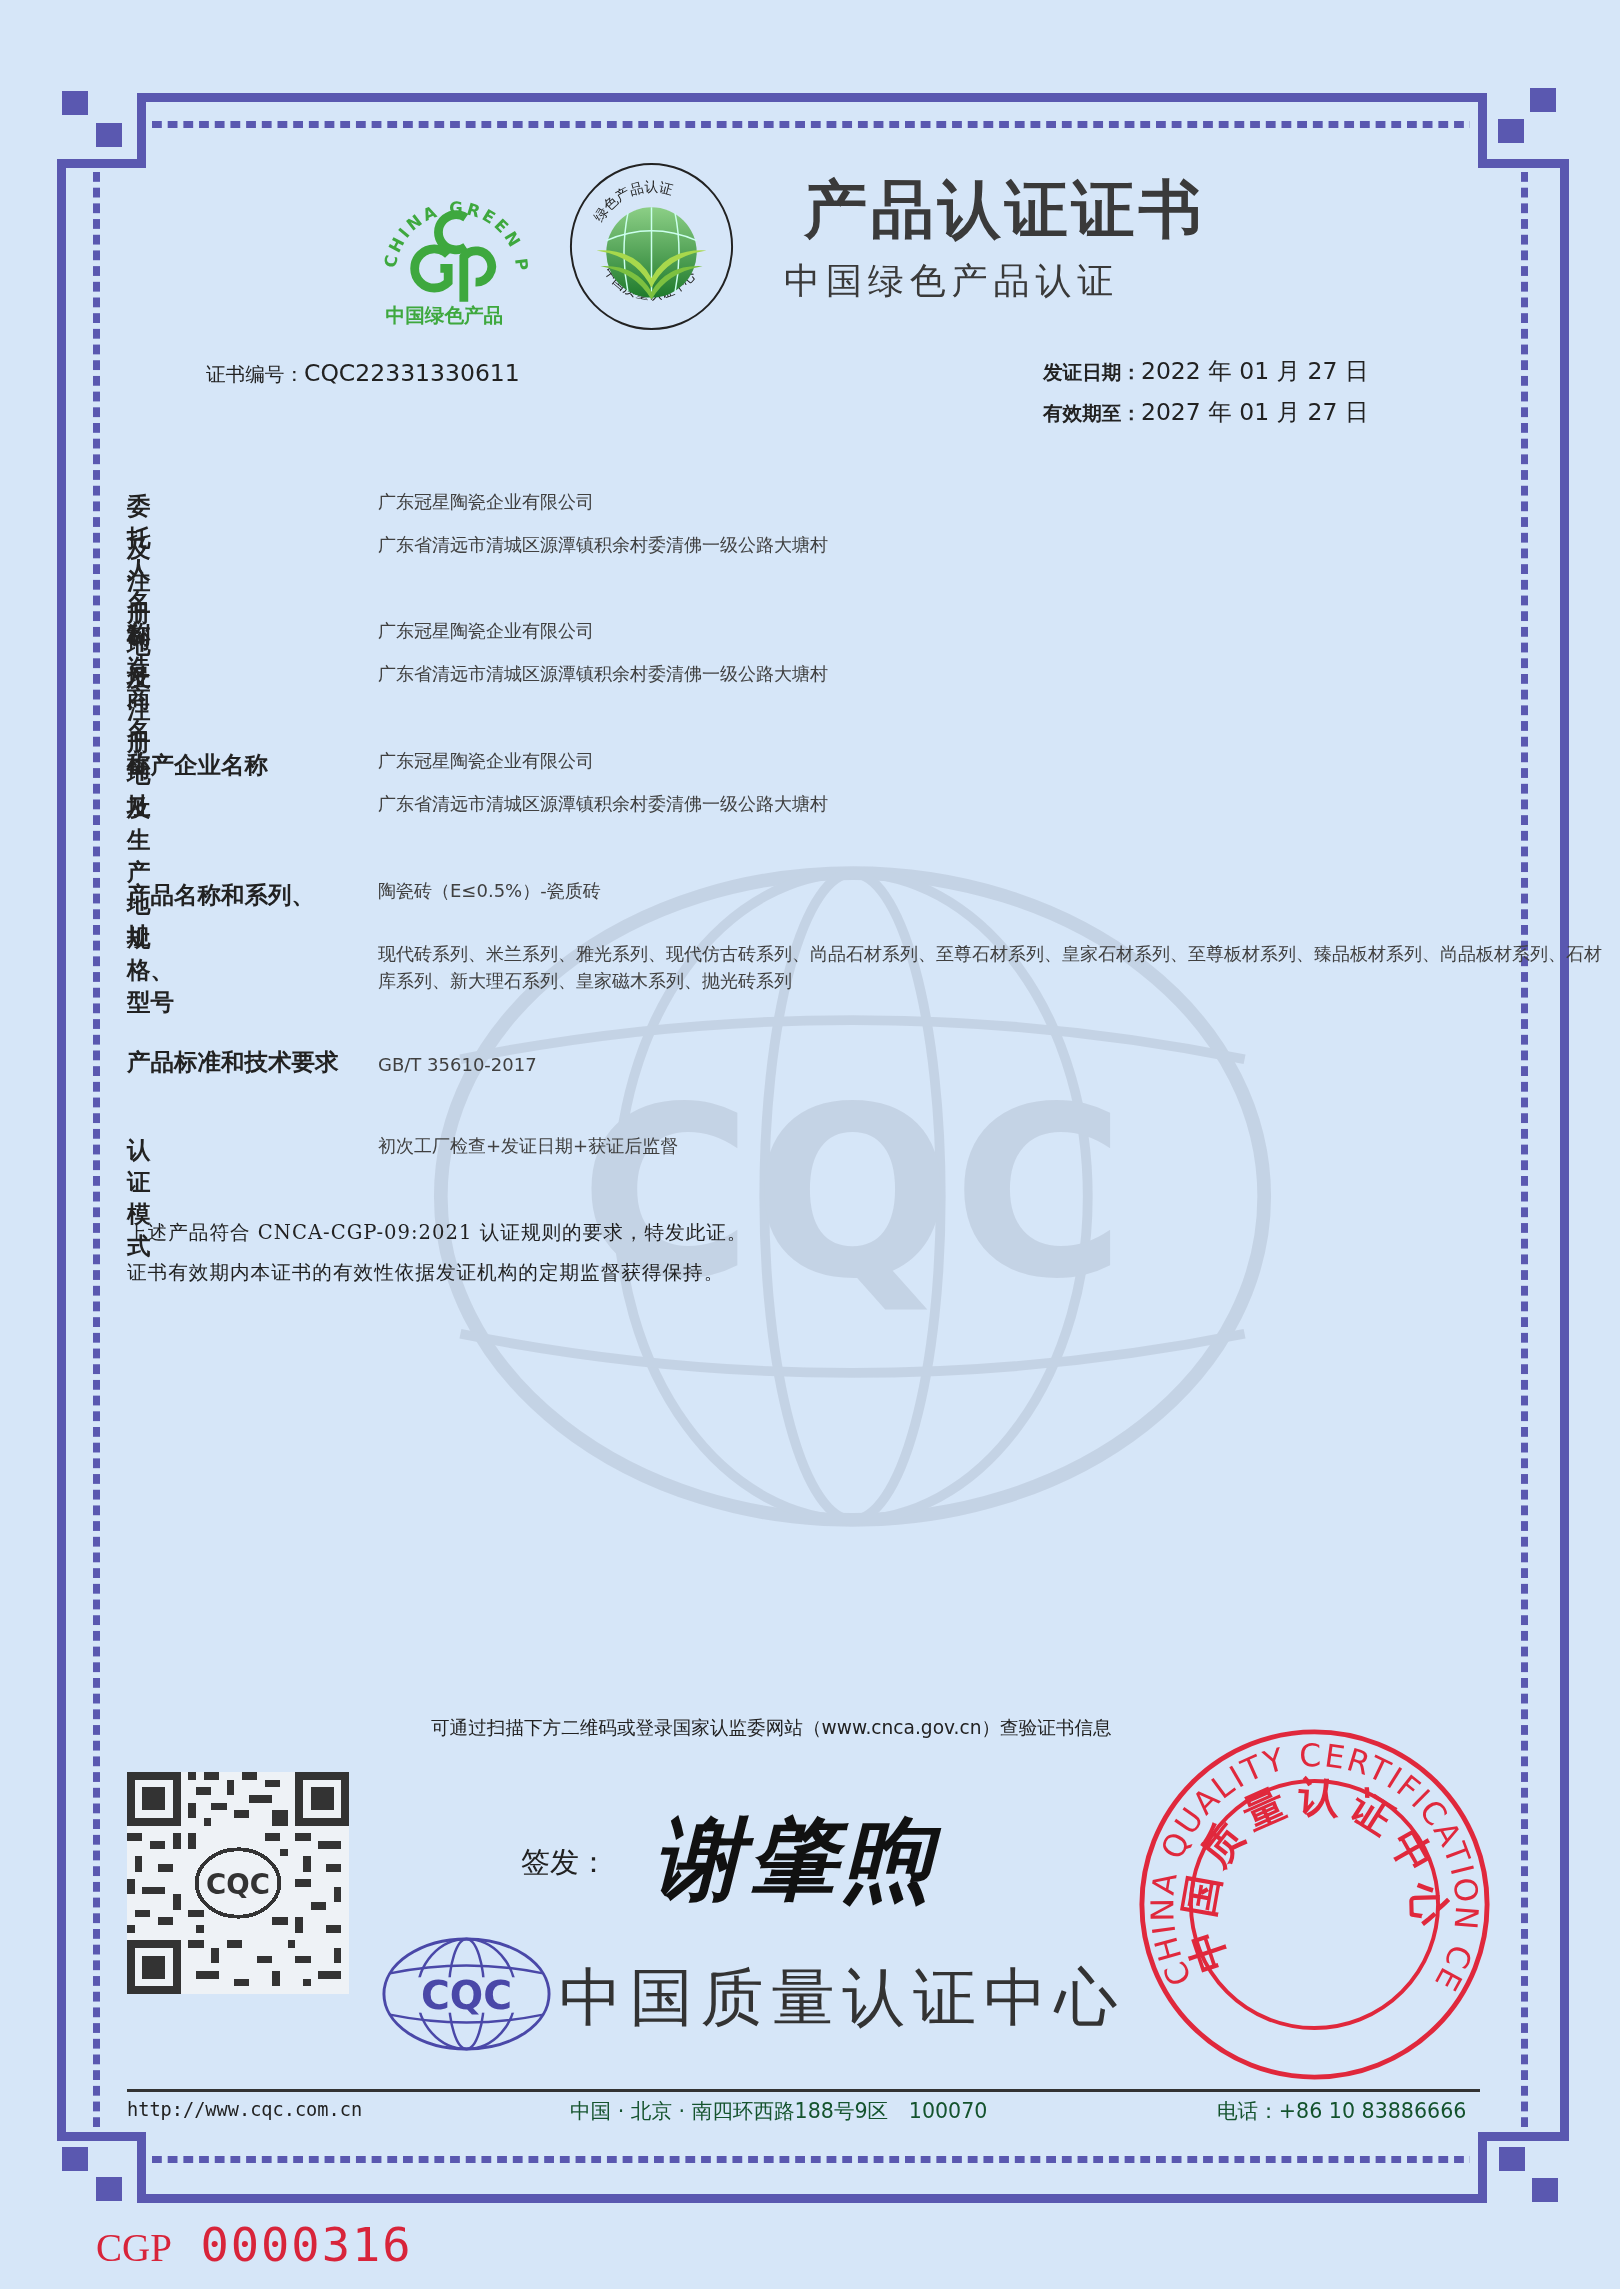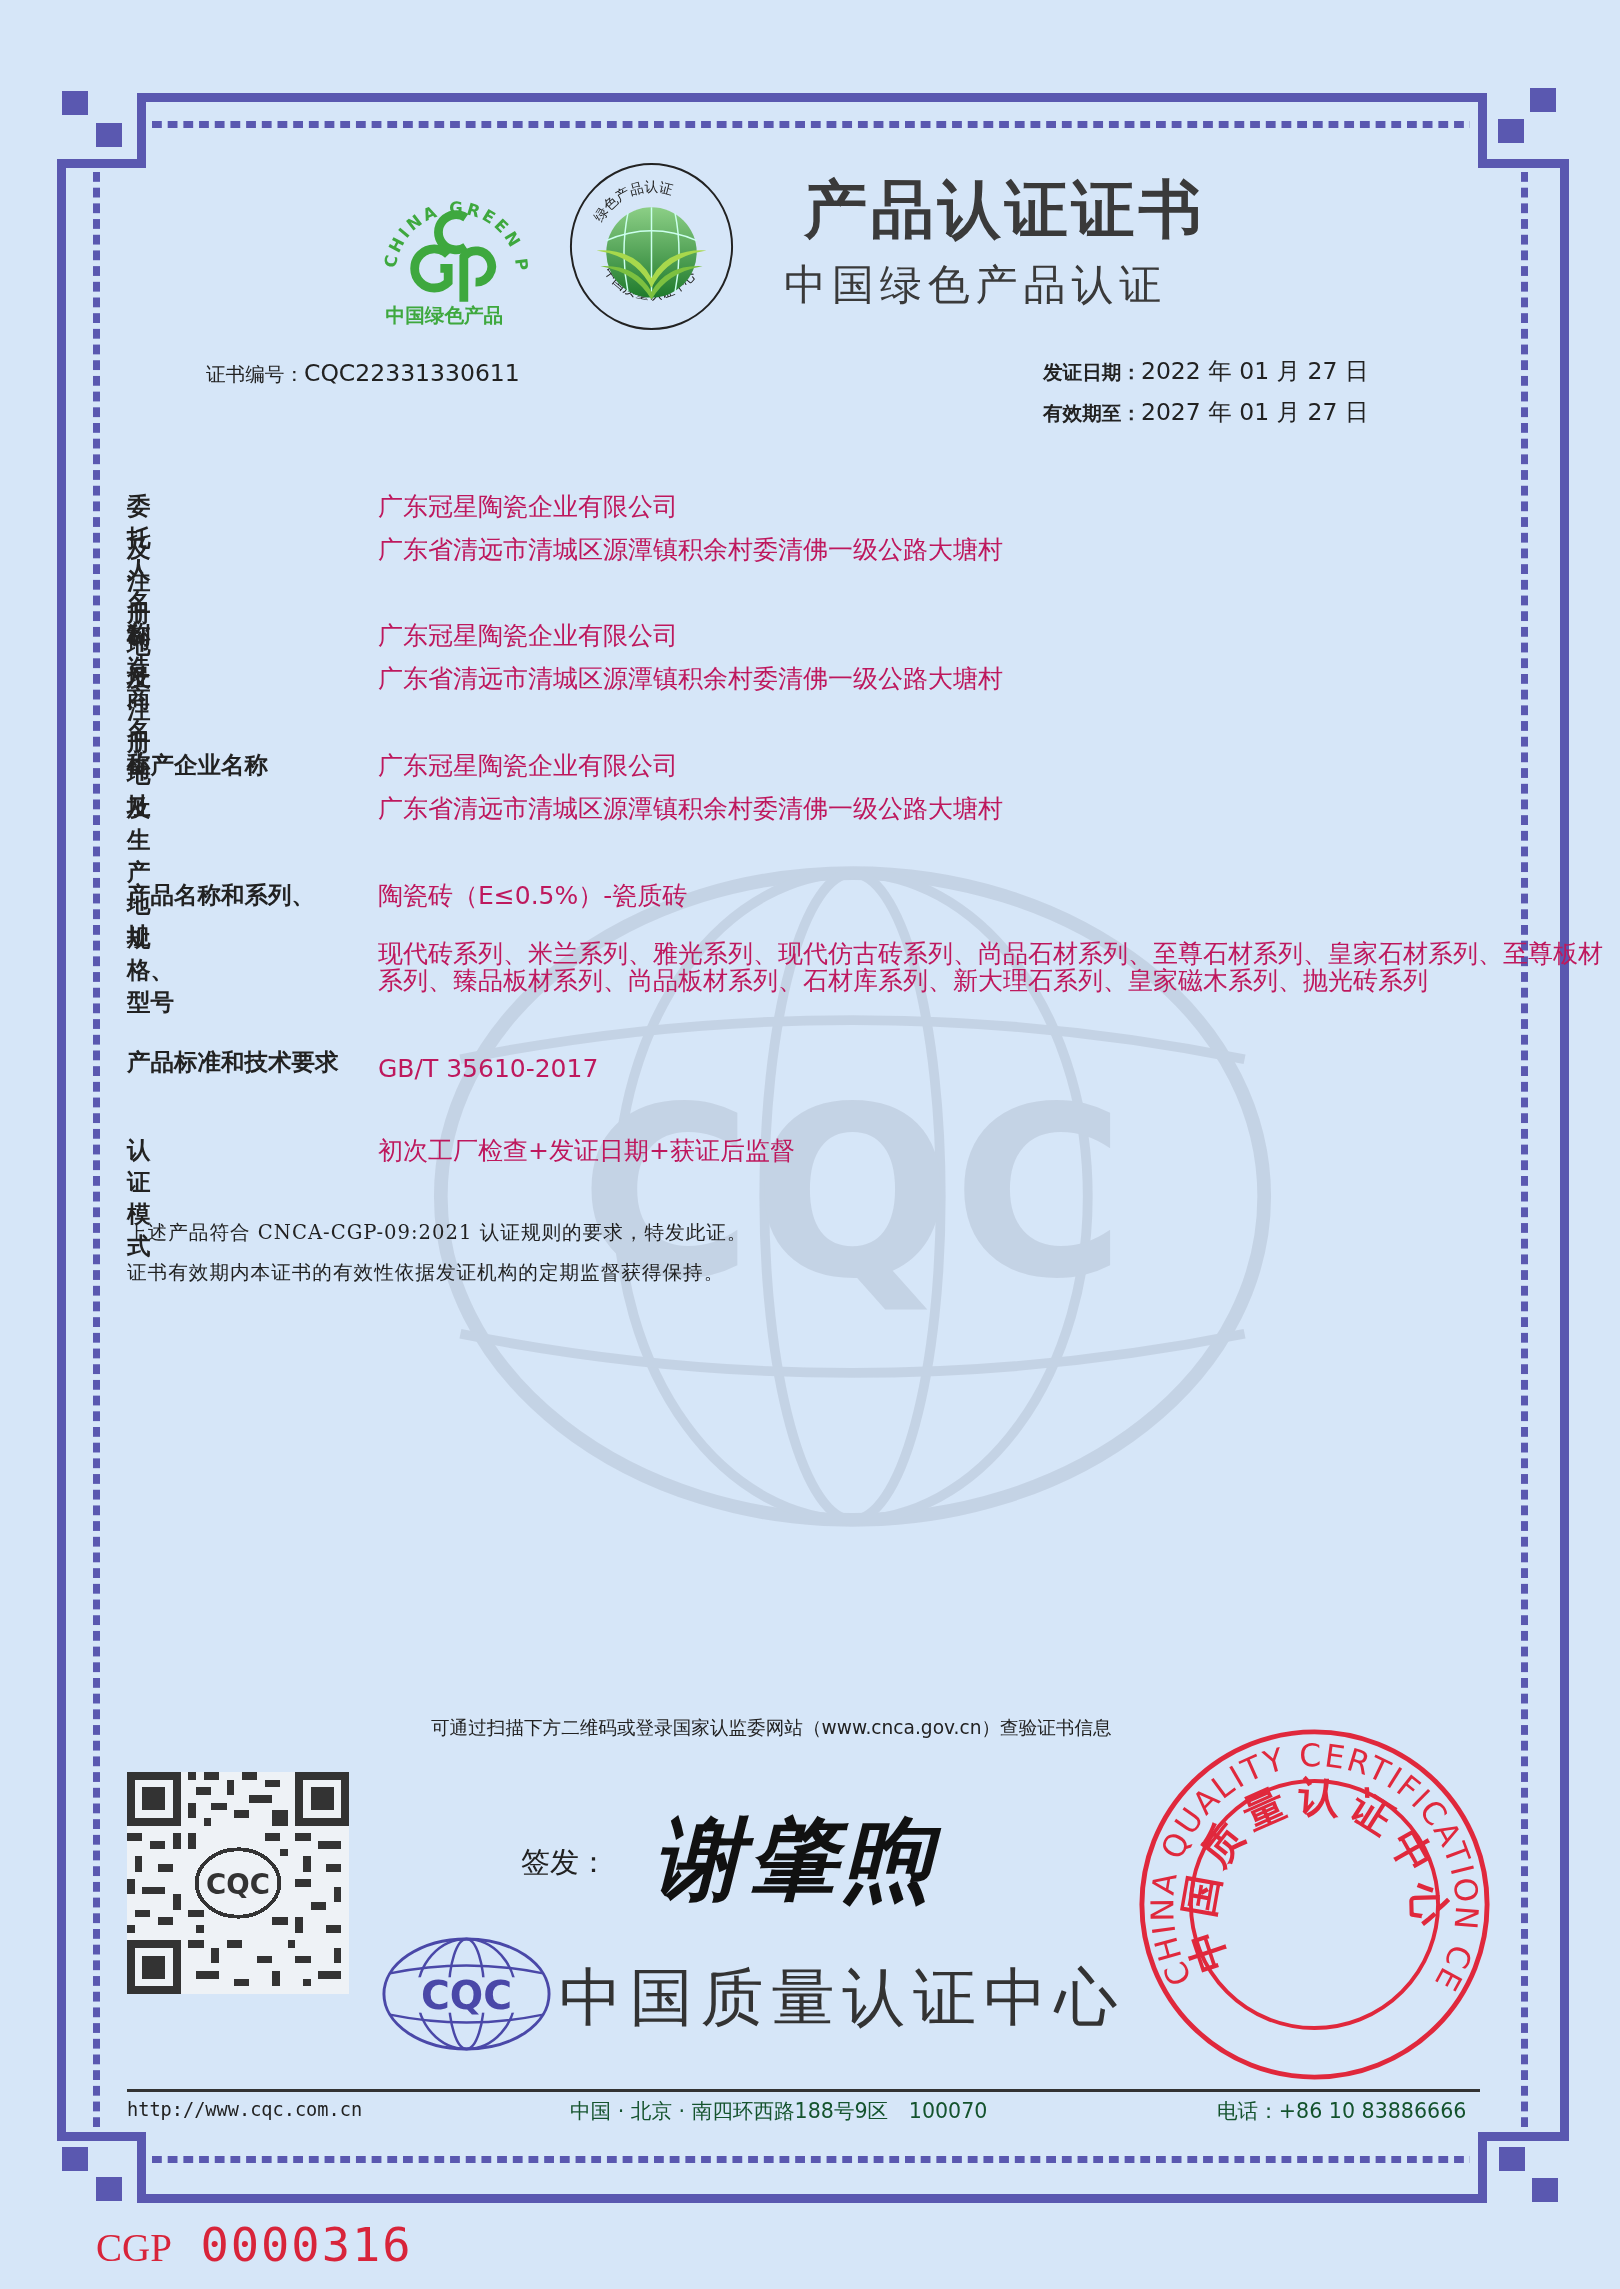--- a/index.html
+++ b/index.html
@@ -15,26 +15,26 @@
   .dots-h { position: absolute; height: 6.9px;
     background-image: linear-gradient(to right, #5a58b0 0 9.8px, transparent 9.8px 15.7px);
     background-size: 15.7px 6.9px; }
   .dots-v { position: absolute; width: 6.9px;
     background-image: linear-gradient(to bottom, #5a58b0 0 9.8px, transparent 9.8px 15.7px);
     background-size: 6.9px 15.7px; }
   .sq { position: absolute; width: 25.5px; height: 23.5px; background: #5a58b0; }
 
   
   .title-main { font-family: "DejaVu Sans", sans-serif; font-weight: bold; font-size: 63px; color: #3a3a3a; letter-spacing: 3.9px; }
-  .title-sub { font-family: "DejaVu Sans", sans-serif; font-size: 42px; color: #3a3a3a; letter-spacing: 5.9px; }
+  .title-sub { font-family: "DejaVu Sans", sans-serif; font-size: 36px; color: #3a3a3a; letter-spacing: 5.9px; }
   .meta { font-size: 23.5px; color: #222; }
 
   
   .label { font-family: "DejaVu Sans", sans-serif; font-weight: bold; font-size: 23.5px; color: #222; }
-  .value { font-family: "DejaVu Sans", sans-serif; font-size: 25px; color: #be185d; }
+  .value { font-family: "DejaVu Sans", sans-serif; font-size: 18px; color: #404040; }
   .multiline { line-height: 26.5px; width: 1078px; }
   .note { font-family: "DejaVu Serif", serif; font-size: 19.6px; color: #222; letter-spacing: 1px; }
   .footer-text { font-size: 20.6px; color: #14532d; }
   .mono { font-family: "DejaVu Sans Mono", monospace; }
 
   .watermark { position: absolute; opacity: 0.10; }
   .serial-cgp { font-family: "Liberation Serif", serif; font-size: 39px; color: #d8243a; }
   .serial-num { font-family: "DejaVu Sans Mono", monospace; font-size: 47px; color: #d8243a; letter-spacing: 2px; }
 </style>
 </head>

